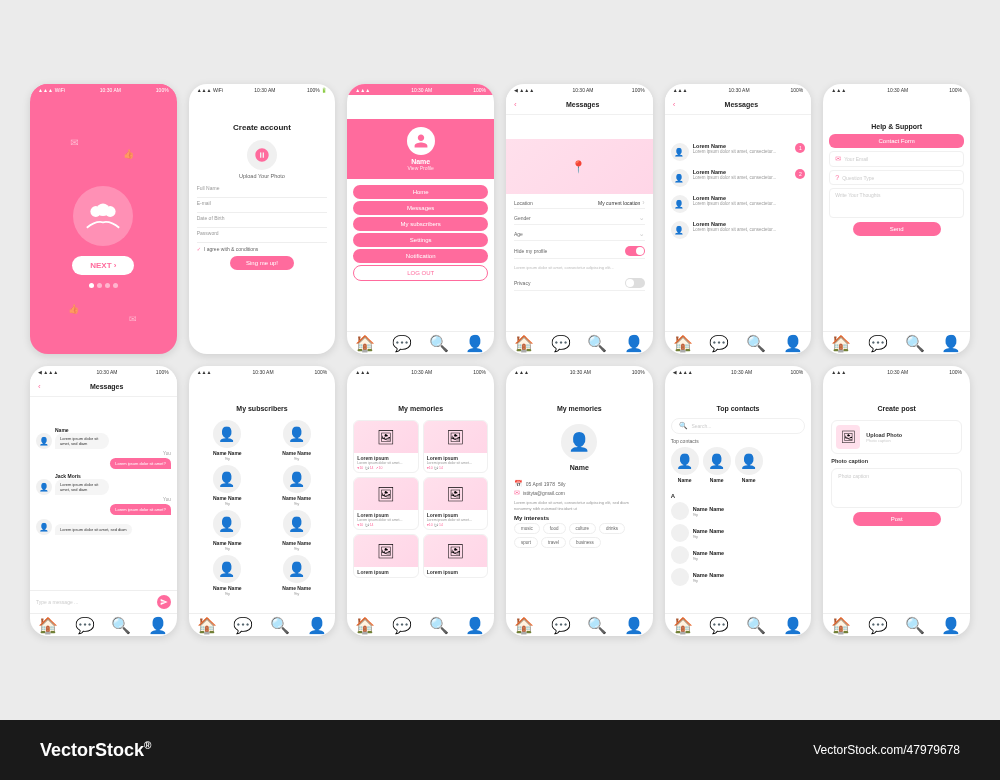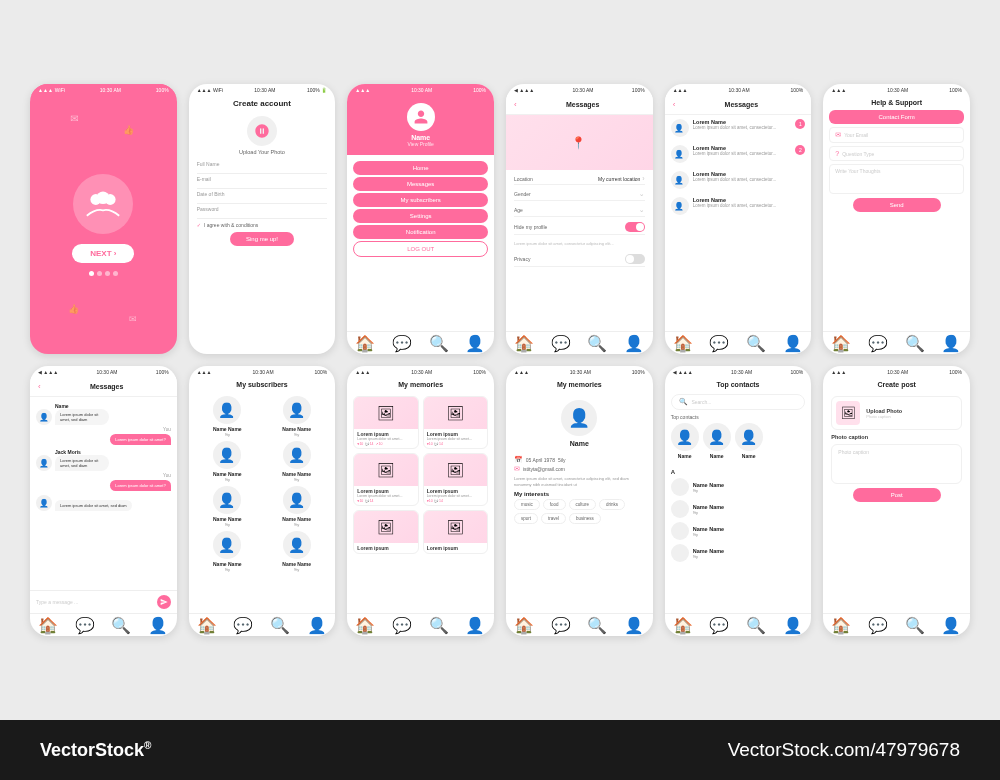--- a/index.html
+++ b/index.html
@@ -46,21 +46,21 @@
       align-items: center;
       padding: 3px 8px 2px;
       font-size: 5px;
       color: #333;
       flex-shrink: 0;
     }
     .status-bar.pink { background: #ff6b9d; color: #fff; }
     .status-left { display: flex; align-items: center; gap: 2px; }
     .status-right { display: flex; align-items: center; gap: 2px; }
     
-    .screen-content { flex: 1; overflow: hidden; position: relative; }
+    .screen-content { flex: 1; overflow: hidden; position: relative; margin-top: 24px; }
 
     
     .screen1 { background: #ff6b9d; }
     .screen1 .screen-content {
       display: flex; flex-direction: column; align-items: center; justify-content: center;
       padding: 10px;
     }
     .social-icon-circle {
       width: 60px; height: 60px; border-radius: 50%;
       background: rgba(255,255,255,0.25);
@@ -269,21 +269,21 @@
     .watermark-bar {
       background: #1a1a1a;
       width: 1000px;
       height: 60px;
       display: flex;
       align-items: center;
       justify-content: space-between;
       padding: 0 40px;
     }
     .watermark-left { color: #fff; font-size: 18px; font-weight: bold; }
-    .watermark-right { color: #fff; font-size: 19px; }
+    .watermark-right { color: #fff; font-size: 12px; }
     .watermark-reg { font-size: 10px; vertical-align: super; }
   </style>
 </head>
 <body>
 
 <div class="main-area">
   <div class="screens-grid">
 
     <div class="phone-screen screen1">
       <div class="status-bar pink">

